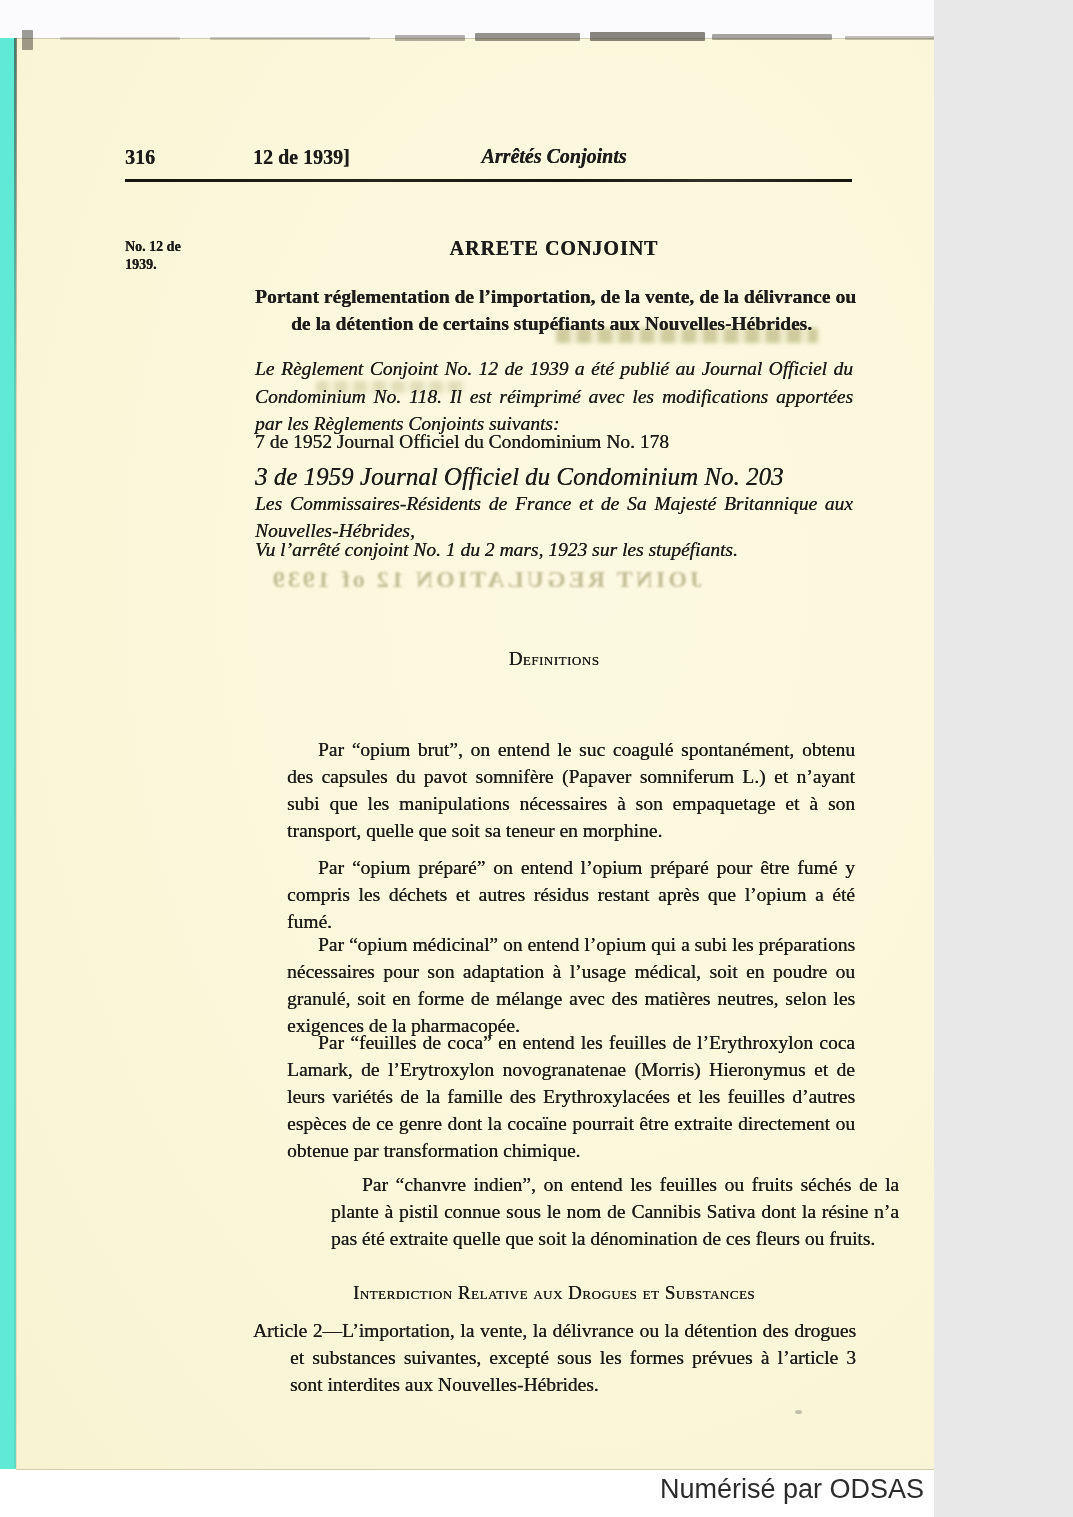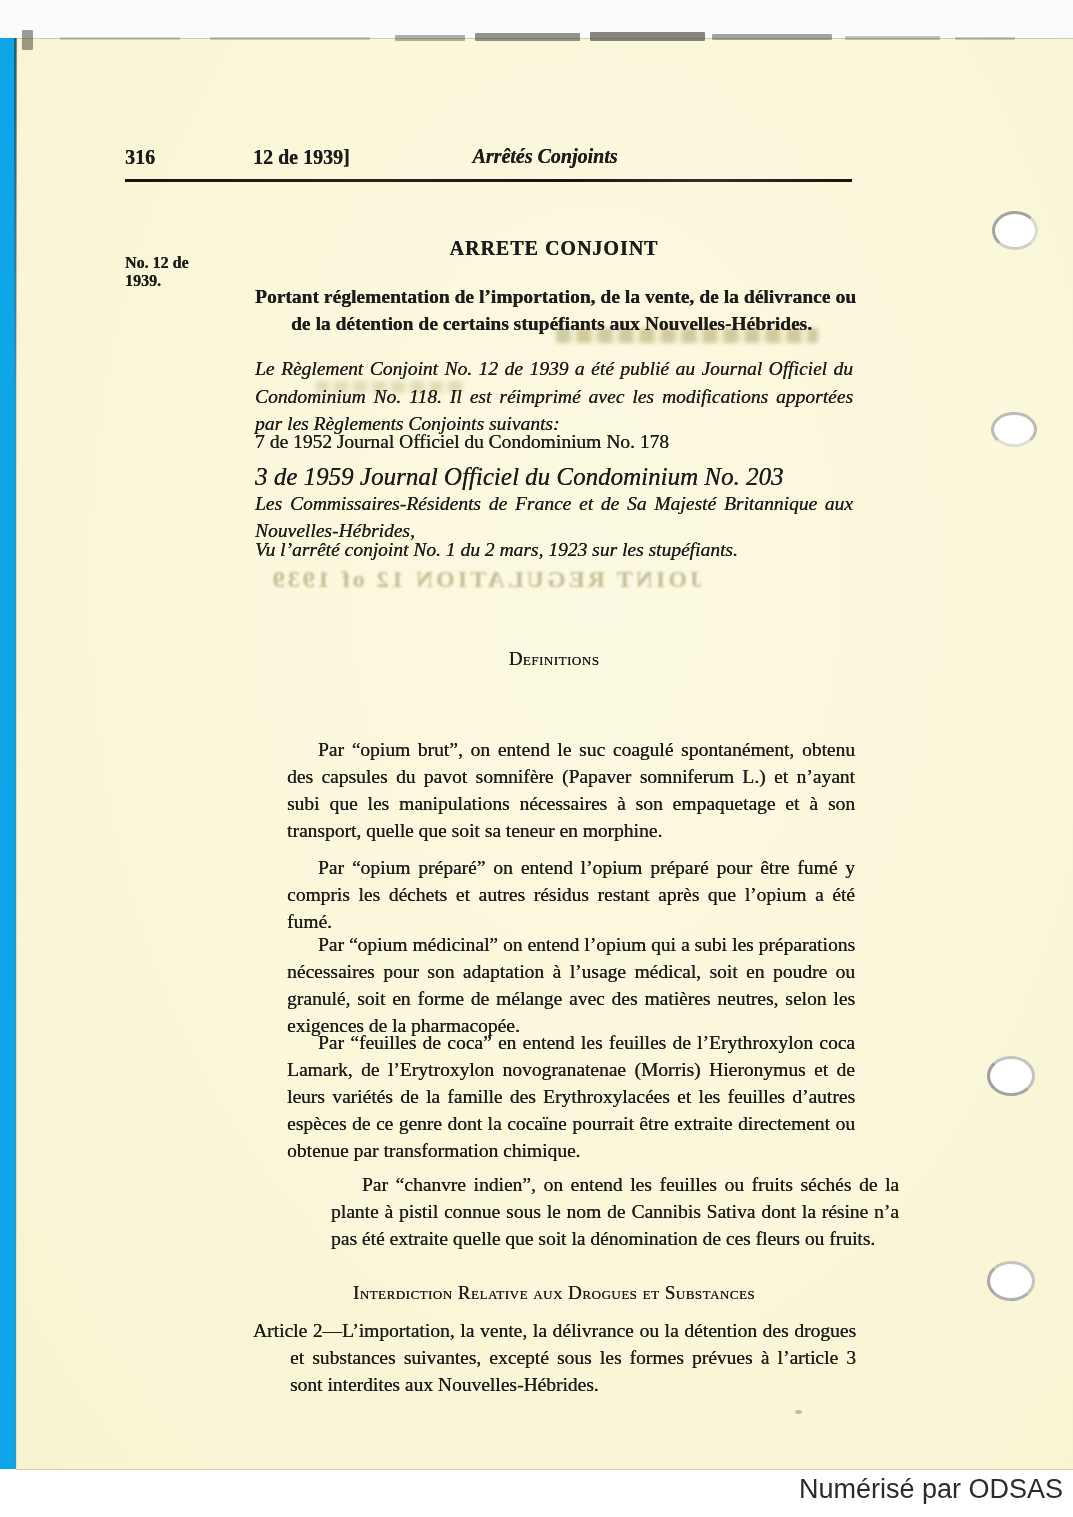--- a/index.html
+++ b/index.html
@@ -1,18 +1,18 @@
 <!DOCTYPE html>
 <html><head>
 <meta charset="utf-8">
 <style>
   html,body{margin:0;padding:0;background:#e8e8e8;}
   .canvas{
-    position:relative;width:1073px;height:1517px;overflow:hidden;
-    background:#0ea5e9;font-family:"Liberation Serif","DejaVu Serif",serif;
+    position:relative;width:934px;height:1517px;overflow:hidden;
+    background:#5eead4;font-family:"Liberation Serif","DejaVu Serif",serif;
     color:#1d1c1a;
   }
   .abs{position:absolute;}
   
   .paper{
     left:16px;top:38px;width:1057px;height:1430px;
     background:radial-gradient(ellipse at 55% 38%, #fcf9e2 0%, #faf7da 55%, #f7f3d2 100%);
     border-top:1px solid rgba(130,125,100,.35);
     border-bottom:1px solid rgba(150,145,120,.4);
   }
@@ -57,24 +57,24 @@
     background:repeating-linear-gradient(90deg, rgba(165,160,95,.5) 0 14px, rgba(165,160,95,.12) 14px 21px);
     filter:blur(2px);}
   .bleed-b{left:316px;top:381px;width:150px;height:12px;border-radius:2px;
     background:repeating-linear-gradient(90deg, rgba(165,160,95,.3) 0 12px, rgba(165,160,95,.08) 12px 19px);
     filter:blur(2px);}
 
   
   .ink{text-shadow:0.25px 0 0 currentColor;}
   .h-pageno{left:125px;top:146px;font-size:20px;font-weight:bold;}
   .h-ref{left:253px;top:146px;font-size:20px;font-weight:bold;}
-  .h-running{left:244px;top:145px;width:602px;text-align:center;font-size:20px;font-weight:bold;font-style:italic;}
+  .h-running{left:253px;top:145px;width:602px;text-align:center;font-size:20px;font-weight:bold;font-style:italic;}
   .rule{left:125px;top:179px;width:727px;height:3px;
     background:linear-gradient(90deg,#15140f 0%, #26241c 35%, #15140f 60%, #33302a 80%, #15140f 100%);}
-  .margin-note{left:125px;top:238px;width:110px;font-size:16px;font-weight:bold;line-height:18px;margin-top:16px;}
+  .margin-note{left:125px;top:238px;width:110px;font-size:14px;font-weight:bold;line-height:18px;}
   .doc-title{left:253px;top:237px;width:602px;text-align:center;font-size:20px;font-weight:bold;letter-spacing:1px;}
   .subject{left:255px;top:283px;width:601px;font-size:19.5px;font-weight:bold;line-height:27px;
     text-align:justify;padding-left:36px;text-indent:-36px;box-sizing:border-box;}
   .preamble{left:255px;top:355px;width:598px;font-size:19.5px;font-style:italic;line-height:27.5px;text-align:justify;}
   .amend1{left:255px;top:431px;font-size:19.5px;}
   .amend2{left:255px;top:463px;font-size:25px;font-style:italic;}
   .authorities{left:255px;top:490px;width:598px;font-size:19.5px;font-style:italic;line-height:27px;text-align:justify;}
   .recital{left:255px;top:539px;font-size:19.5px;font-style:italic;}
   .enactment{left:253px;top:603px;width:602px;text-align:center;font-size:19.5px;font-weight:bold;letter-spacing:1.5px;}
   .sec-heading{width:602px;text-align:center;font-size:19px;font-variant:small-caps;letter-spacing:.5px;}

